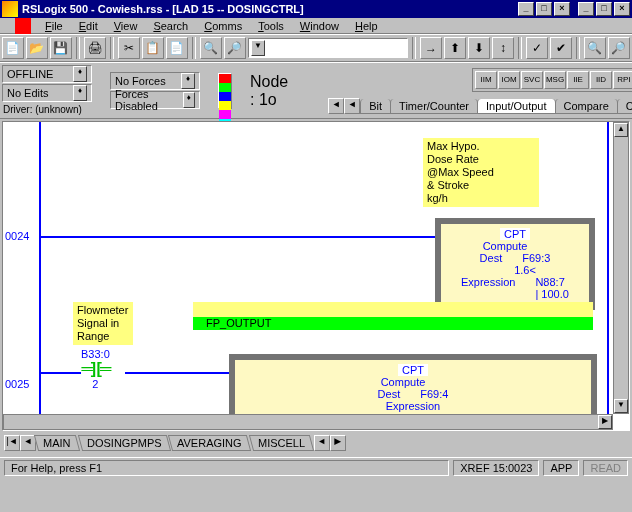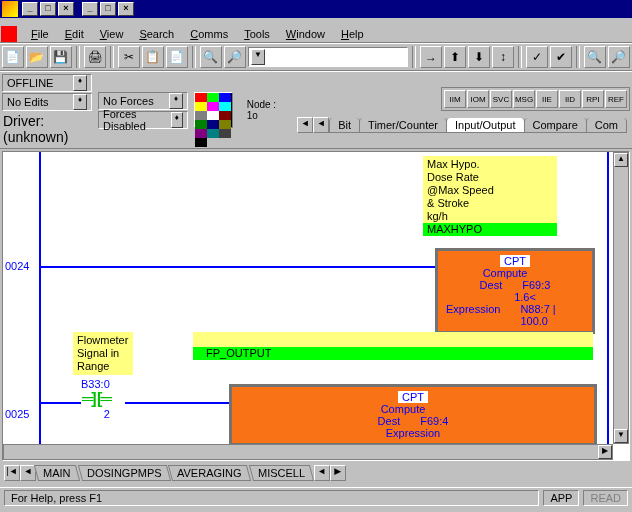--- a/index.html
+++ b/index.html
@@ -2,65 +2,66 @@
 <html><head>
 <meta charset="utf-8">
 <style>
 *{box-sizing:border-box;margin:0;padding:0;font-family:"MS Sans Serif",Arial,sans-serif;font-size:11px}
 body{background:#c0c0c0;width:632px;height:512px;overflow:hidden;position:relative}
 .titlebar{background:#000080;color:#fff;height:18px;display:flex;align-items:center;padding:0 2px;font-weight:bold}
 .titlebar .icon{width:16px;height:16px;background:linear-gradient(135deg,#ff8000,#ffff00);margin-right:4px}
 .titlebar .title{flex:1}
 .winbtns{display:flex;gap:2px}
 .winbtn{width:16px;height:14px;background:#c0c0c0;border:1px solid;border-color:#fff #404040 #404040 #fff;font-size:9px;text-align:center;line-height:10px;color:#000;font-weight:bold}
-.menubar{background:#c0c0c0;height:25px;display:flex;align-items:flex-end;padding:0 1px;border-bottom:1px solid #808080}
+.menubar{background:#c0c0c0;height:16px;display:flex;align-items:flex-start;padding:0 15px;border-bottom:1px solid #808080}
 .menuitem{padding:2px 8px;cursor:default}
 .menuitem u{text-decoration:underline}
 .toolbar{background:#c0c0c0;padding:2px;display:flex;align-items:center;gap:2px;border-top:1px solid #fff;border-bottom:1px solid #808080}
 .tbtn{width:22px;height:22px;background:#c0c0c0;border:1px solid;border-color:#fff #808080 #808080 #fff;display:inline-flex;align-items:center;justify-content:center;font-size:12px}
 .tsep{width:4px;height:22px;border-left:1px solid #808080;border-right:1px solid #fff;margin:0 2px}
 .combo{height:20px;background:#fff;border:1px solid;border-color:#808080 #fff #fff #808080;display:flex;align-items:center;padding:0 2px;flex:1;max-width:160px}
 .combo input{border:none;outline:none;width:100%;background:transparent}
 .dropbtn{width:14px;height:16px;background:#c0c0c0;border:1px solid;border-color:#fff #404040 #404040 #fff;font-size:8px;text-align:center}
-.subtoolbar{background:#c0c0c0;display:flex;align-items:center;padding:2px;gap:6px;border-top:1px solid #fff;border-bottom:1px solid #808080}
+.subtoolbar{background:#c0c0c0;display:flex;align-items:center;padding:2px;gap:18px;border-top:1px solid #fff;border-bottom:1px solid #808080}
 .statusbox{border:1px solid;border-color:#808080 #fff #fff #808080;padding:1px 4px;height:18px;background:#c0c0c0;display:flex;align-items:center;min-width:90px;justify-content:space-between}
 .colorbox{width:48px;height:36px;background:#000;border:1px solid;border-color:#fff #808080 #808080 #fff;display:flex;flex-wrap:wrap}
 .colorbox div{width:12px;height:9px}
 .smallbtn{width:22px;height:18px;background:#c0c0c0;border:1px solid;border-color:#fff #808080 #808080 #fff;font-size:8px;text-align:center;display:inline-flex;align-items:center;justify-content:center}
 .tabstrip{background:#c0c0c0;height:20px;display:flex;align-items:flex-end;padding:0 4px;border-top:1px solid #808080}
 .tab{background:#c0c0c0;border:1px solid #808080;border-bottom:none;padding:1px 8px;margin-right:-1px;font-size:10px;border-radius:0 0 4px 4px;transform:scaleY(-1)}
 .tab span{display:inline-block;transform:scaleY(-1)}
 .tab.active{background:#fff}
 .navarrow{width:16px;height:16px;background:#c0c0c0;border:1px solid;border-color:#fff #808080 #808080 #fff;font-size:9px;text-align:center}
 .ladder-area{background:#fff;position:relative;height:310px;overflow:hidden;border:1px solid;border-color:#808080 #fff #fff #808080;margin:2px}
 .rail{position:absolute;top:0;bottom:0;width:2px;background:#0000ff}
 .railL{left:36px}.railR{right:20px}
 .rungnum{position:absolute;left:2px;color:#0000ff;font-size:11px}
 .rungline{position:absolute;height:2px;background:#0000ff}
 .commentbox{position:absolute;background:#ffff80;padding:2px 4px;line-height:13px}
 .greenlabel{background:#00ff00;padding:0 2px}
-.cptbox{position:absolute;border:3px solid #737373;background:#f97316;padding:4px 8px}
+.cptbox{position:absolute;border:6px solid #737373;background:#fef9c3;padding:4px 20px}
 .cptheader{color:#0000ff;text-align:center;margin-top:-12px;background:#fff;display:inline-block;padding:0 4px}
 .cptrow{display:flex;justify-content:center;color:#0000ff;gap:20px}
-.contact{position:absolute;color:#0000ff;text-align:right;font-size:11px}
+.contact{position:absolute;color:#0000ff;text-align:center;font-size:11px}
 .contact .sym{font-size:16px;color:#00c000;font-weight:bold;letter-spacing:-2px}
 .scrollbar-v{position:absolute;right:0;top:0;bottom:16px;width:16px;background:#c0c0c0;border:1px solid #808080}
 .scrollbar-h{position:absolute;left:0;right:16px;bottom:0;height:16px;background:#c0c0c0;border:1px solid #808080}
 .sbarrow{width:14px;height:14px;background:#c0c0c0;border:1px solid;border-color:#fff #404040 #404040 #fff;font-size:8px;text-align:center;position:absolute}
 .bottomtabs{background:#c0c0c0;height:20px;display:flex;align-items:center;padding:0 4px}
 .btab{background:#c0c0c0;border:1px solid #808080;padding:1px 6px;font-size:10px;transform:skewX(15deg);margin-right:2px}
 .btab span{display:inline-block;transform:skewX(-15deg)}
 .statusbar{background:#c0c0c0;height:20px;display:flex;align-items:center;padding:0 4px;border-top:1px solid #fff;gap:4px}
 .statuscell{border:1px solid;border-color:#808080 #fff #fff #808080;padding:1px 6px;height:16px}
 </style>
 </head>
 <body>
 
 <div class="titlebar">
   <div class="icon"></div>
+  <div class="title">RSLogix 500 - Cowiesh.rss - [LAD 15 -- DOSINGCTRL]</div>
   <div class="winbtns">
     <div class="winbtn">_</div>
     <div class="winbtn">□</div>
     <div class="winbtn">×</div>
     <div style="width:4px"></div>
     <div class="winbtn">_</div>
     <div class="winbtn">□</div>
     <div class="winbtn">×</div>
   </div>
 </div>
@@ -109,21 +110,21 @@
 <div class="subtoolbar">
   <div style="display:flex;flex-direction:column;gap:1px">
     <div class="statusbox">
         <span>OFFLINE</span>
         <span class="dropbtn">♦</span>
       </div>
     <div class="statusbox">
         <span>No Edits</span>
         <span class="dropbtn">♦</span>
       </div>
-    <div style="font-size:14px;padding:1px">Driver: (unknown)</div>
+    <div style="font-size:10px;padding:1px">Driver: (unknown)</div>
   </div>
   <div style="display:flex;flex-direction:column;gap:1px">
     <div class="statusbox">
         <span>No Forces</span>
         <span class="dropbtn">♦</span>
       </div>
     <div class="statusbox">
         <span>Forces Disabled</span>
         <span class="dropbtn">♦</span>
       </div>
@@ -139,21 +140,21 @@
       <div style="background:#ffffff"></div>
     <div style="background:#800000"></div>
       <div style="background:#008000"></div>
       <div style="background:#000080"></div>
       <div style="background:#808000"></div>
     <div style="background:#800080"></div>
       <div style="background:#008080"></div>
       <div style="background:#404040"></div>
       <div style="background:#000000"></div>
   </div>
-  <div style="font-size:10px;margin-left:8px">Node : 1o</div>
+  <div style="font-size:16px;margin-left:0">Node : 1o</div>
   <div style="flex:1"></div>
   <div style="display:flex;flex-direction:column;align-items:flex-end;gap:2px">
     <div style="display:flex;gap:1px;border:1px solid #808080;padding:2px">
       <div class="smallbtn">IIM</div>
       <div class="smallbtn">IOM</div>
       <div class="smallbtn">SVC</div>
       <div class="smallbtn">MSG</div>
       <div class="smallbtn">IIE</div>
       <div class="smallbtn">IID</div>
       <div class="smallbtn">RPI</div>
@@ -168,25 +169,25 @@
       <div class="tab"><span>Compare</span></div>
       <div class="tab"><span>Com</span></div>
     </div>
   </div>
 </div>
 
 <div class="ladder-area">
   <div class="rail railL"></div>
   <div class="rail railR"></div>
 
-  <div class="commentbox" style="left:420px;top:4px;width:134px"><span style="white-space:pre-line">Max Hypo.
+  <div class="commentbox" style="left:420px;top:16px;width:116px"><span style="white-space:pre-line">Max Hypo.
 Dose Rate
 @Max Speed
 &amp; Stroke
-kg/h</span><br><span class="greenlabel" style="display:block;margin:0 -4px -2px -4px;padding:0 4px">MAXHYPO</span></div>
+kg/h</span><br></div>
 
   <div class="rungnum" style="top:108px">0024</div>
   <div class="rungline" style="left:38px;top:114px;width:395px"></div>
   <div class="cptbox" style="left:432px;top:96px;width:160px">
     <div style="text-align:center"><span class="cptheader">CPT</span></div>
     <div class="cptrow">
         <span>Compute</span>
         <span></span>
       </div>
     <div class="cptrow">
@@ -248,15 +249,16 @@
   <div class="btab"><span>AVERAGING</span></div>
   <div class="btab"><span>MISCELL</span></div>
   <div class="navarrow">◄</div>
   <div class="navarrow">▶</div>
 </div>
 
 <div style="height:4px;background:#c0c0c0"></div>
 
 <div class="statusbar">
   <div class="statuscell" style="flex:1">For Help, press F1</div>
+  <div class="statuscell">XREF  15:0023</div>
   <div class="statuscell">APP</div>
   <div class="statuscell" style="color:#808080">READ</div>
 </div>
 
 </body></html>

